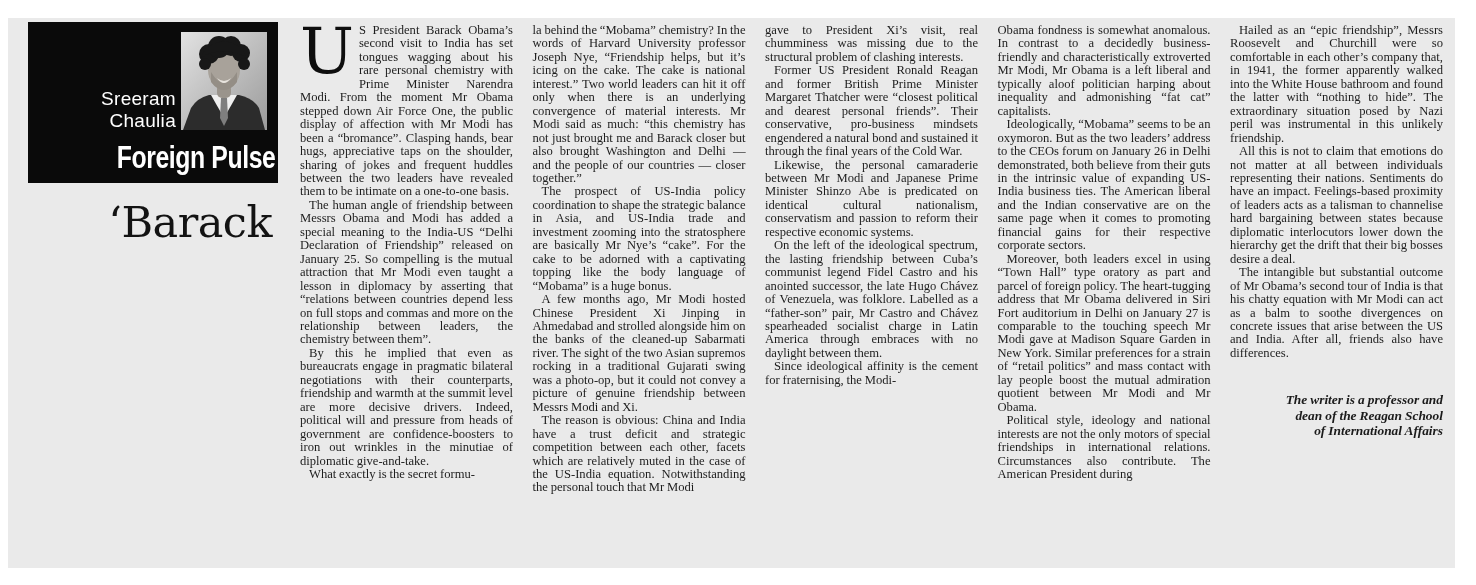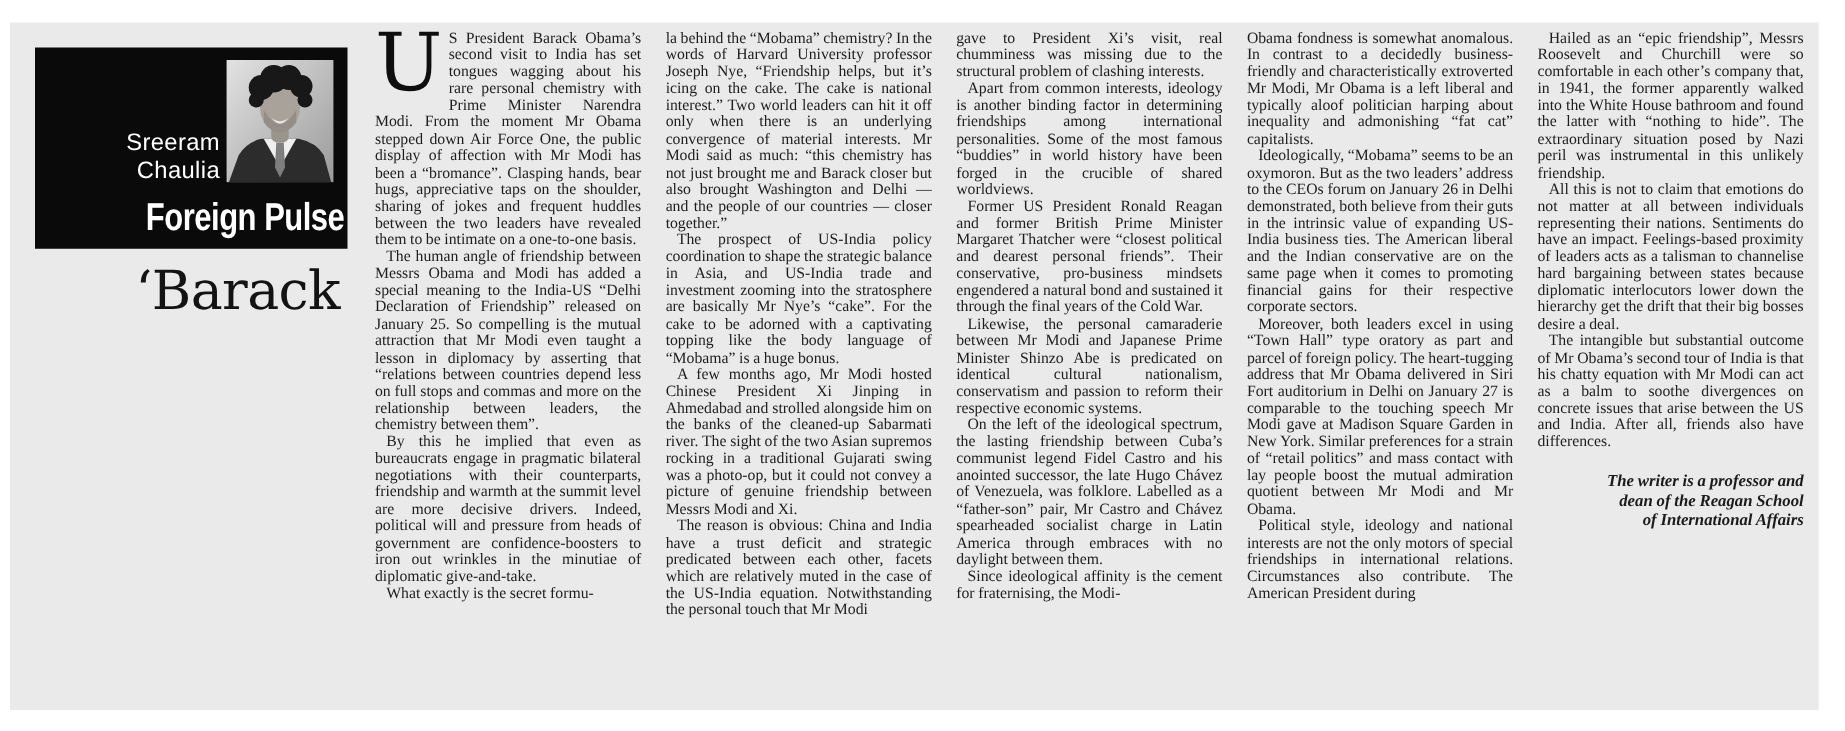--- a/index.html
+++ b/index.html
@@ -6,63 +6,63 @@
   .page {
     position:relative; width:1476px; height:585px; background:#ffffff;
     font-family:"Liberation Serif", serif; overflow:hidden;
   }
   .paper {
     position:absolute; left:8px; top:18px; width:1447px; height:550px;
     background:#eaeaea;
   }
   
   .masthead {
-    position:absolute; left:20px; top:20px; width:250px; height:161px;
+    position:absolute; left:20px; top:4px; width:250px; height:161px;
     background:#0a0a0a;
   }
   .author-name {
     position:absolute; top:66px; right:102px; text-align:right;
     color:#ffffff; font-family:"Liberation Sans", sans-serif;
     font-size:19px; line-height:22px; font-weight:400; letter-spacing:.3px;
     white-space:nowrap;
   }
   .photo {
     position:absolute; top:10px; right:11px; width:86px; height:98px;
     overflow:hidden;
   }
   .column-title {
     position:absolute; bottom:7px; right:3px;
     color:#ffffff; font-family:"Liberation Sans", sans-serif;
     font-weight:bold; font-size:31px; letter-spacing:-0.5px;
     transform:scaleX(0.8); transform-origin:right bottom; white-space:nowrap;
   }
   
   .headline {
-    position:absolute; left:0; top:188px; width:264px; text-align:right;
+    position:absolute; left:0; top:177px; width:264px; text-align:right;
     font-family:"DejaVu Serif", serif; font-size:43px; line-height:55px;
     color:#131313; letter-spacing:-0.5px;
   }
   
   .columns {
     position:absolute; left:292px; top:6px;
     display:flex; gap:19.5px; align-items:flex-start;
   }
   .col {
     width:213px; font-size:12.6px; line-height:13.45px;
     text-align:justify; color:#1d1d1d; word-spacing:-0.3px;
   }
   .col p { margin:0; }
   .col p.indent { text-indent:9px; }
   .dropcap {
     float:left; font-family:"DejaVu Serif", serif;
     font-size:64px; line-height:52px; height:53px;
     padding:1px 5px 0 0; color:#0e0e0e;
   }
   .byline {
-    margin-top:17px; text-align:right;
+    margin-top:32px; text-align:right;
     font-style:italic; font-weight:bold;
     font-size:13.4px; line-height:15.5px; color:#1b1b1b;
   }
 </style>
 </head>
 <body>
 
 <div class="page">
   <div class="paper">
 
@@ -114,25 +114,24 @@
         <div class="col">
           <p><span class="dropcap">U</span>S President Barack Obama’s second visit to India has set tongues wagging about his rare personal chemistry with Prime Minister Narendra Modi. From the moment Mr Obama stepped down Air Force One, the public display of affection with Mr Modi has been a “bromance”. Clasping hands, bear hugs, appreciative taps on the shoulder, sharing of jokes and frequent huddles between the two leaders have revealed them to be intimate on a one-to-one basis.</p>
           <p class="indent">The human angle of friendship between Messrs Obama and Modi has added a special meaning to the India-US “Delhi Declaration of Friendship” released on January 25. So compelling is the mutual attraction that Mr Modi even taught a lesson in diplomacy by asserting that “relations between countries depend less on full stops and commas and more on the relationship between leaders, the chemistry between them”.</p>
           <p class="indent">By this he implied that even as bureaucrats engage in pragmatic bilateral negotiations with their counterparts, friendship and warmth at the summit level are more decisive drivers. Indeed, political will and pressure from heads of government are confidence-boosters to iron out wrinkles in the minutiae of diplomatic give-and-take.</p>
           <p class="indent">What exactly is the secret formu-</p>
         </div>
         <div class="col">
           <p>la behind the “Mobama” chemistry? In the words of Harvard University professor Joseph Nye, “Friendship helps, but it’s icing on the cake. The cake is national interest.” Two world leaders can hit it off only when there is an underlying convergence of material interests. Mr Modi said as much: “this chemistry has not just brought me and Barack closer but also brought Washington and Delhi — and the people of our countries — closer together.”</p>
           <p class="indent">The prospect of US-India policy coordination to shape the strategic balance in Asia, and US-India trade and investment zooming into the stratosphere are basically Mr Nye’s “cake”. For the cake to be adorned with a captivating topping like the body language of “Mobama” is a huge bonus.</p>
           <p class="indent">A few months ago, Mr Modi hosted Chinese President Xi Jinping in Ahmedabad and strolled alongside him on the banks of the cleaned-up Sabarmati river. The sight of the two Asian supremos rocking in a traditional Gujarati swing was a photo-op, but it could not convey a picture of genuine friendship between Messrs Modi and Xi.</p>
-          <p class="indent">The reason is obvious: China and India have a trust deficit and strategic predicated between each other, facets which are relatively muted in the case of the US-India equation. Notwithstanding the personal touch that Mr Modi</p>
+          <p class="indent">The reason is obvious: China and India have a trust deficit and strategic competition between each other, facets which are relatively muted in the case of the US-India equation. Notwithstanding the personal touch that Mr Modi</p>
         </div>
         <div class="col">
           <p>gave to President Xi’s visit, real chumminess was missing due to the structural problem of clashing interests.</p>
-          <p class="indent">Apart from common interests, ideology is another binding factor in determining friendships among international personalities. Some of the most famous “buddies” in world history have been forged in the crucible of shared worldviews.</p>
           <p class="indent">Former US President Ronald Reagan and former British Prime Minister Margaret Thatcher were “closest political and dearest personal friends”. Their conservative, pro-business mindsets engendered a natural bond and sustained it through the final years of the Cold War.</p>
           <p class="indent">Likewise, the personal camaraderie between Mr Modi and Japanese Prime Minister Shinzo Abe is predicated on identical cultural nationalism, conservatism and passion to reform their respective economic systems.</p>
           <p class="indent">On the left of the ideological spectrum, the lasting friendship between Cuba’s communist legend Fidel Castro and his anointed successor, the late Hugo Chávez of Venezuela, was folklore. Labelled as a “father-son” pair, Mr Castro and Chávez spearheaded socialist charge in Latin America through embraces with no daylight between them.</p>
           <p class="indent">Since ideological affinity is the cement for fraternising, the Modi-</p>
         </div>
         <div class="col">
           <p>Obama fondness is somewhat anomalous. In contrast to a decidedly business-friendly and characteristically extroverted Mr Modi, Mr Obama is a left liberal and typically aloof politician harping about inequality and admonishing “fat cat” capitalists.</p>
           <p class="indent">Ideologically, “Mobama” seems to be an oxymoron. But as the two leaders’ address to the CEOs forum on January 26 in Delhi demonstrated, both believe from their guts in the intrinsic value of expanding US-India business ties. The American liberal and the Indian conservative are on the same page when it comes to promoting financial gains for their respective corporate sectors.</p>
           <p class="indent">Moreover, both leaders excel in using “Town Hall” type oratory as part and parcel of foreign policy. The heart-tugging address that Mr Obama delivered in Siri Fort auditorium in Delhi on January 27 is comparable to the touching speech Mr Modi gave at Madison Square Garden in New York. Similar preferences for a strain of “retail politics” and mass contact with lay people boost the mutual admiration quotient between Mr Modi and Mr Obama.</p>
           <p class="indent">Political style, ideology and national interests are not the only motors of special friendships in international relations. Circumstances also contribute. The American President during</p>

